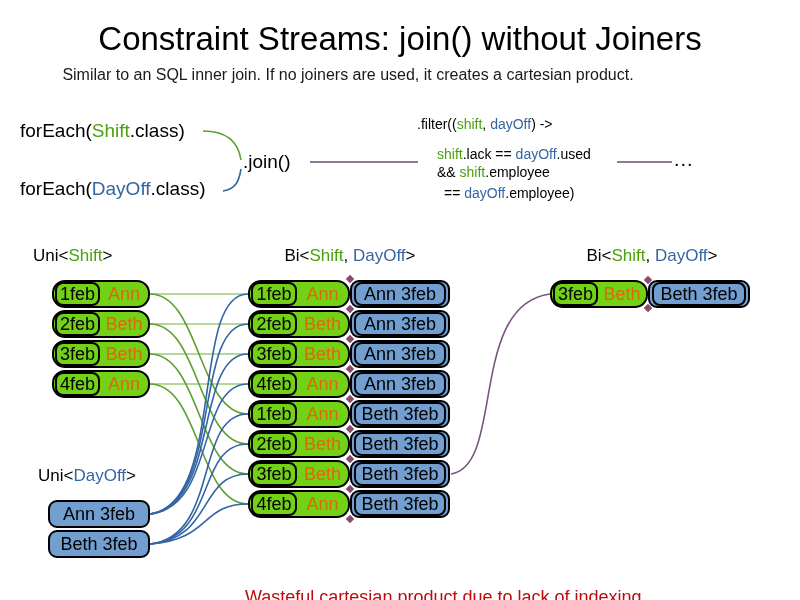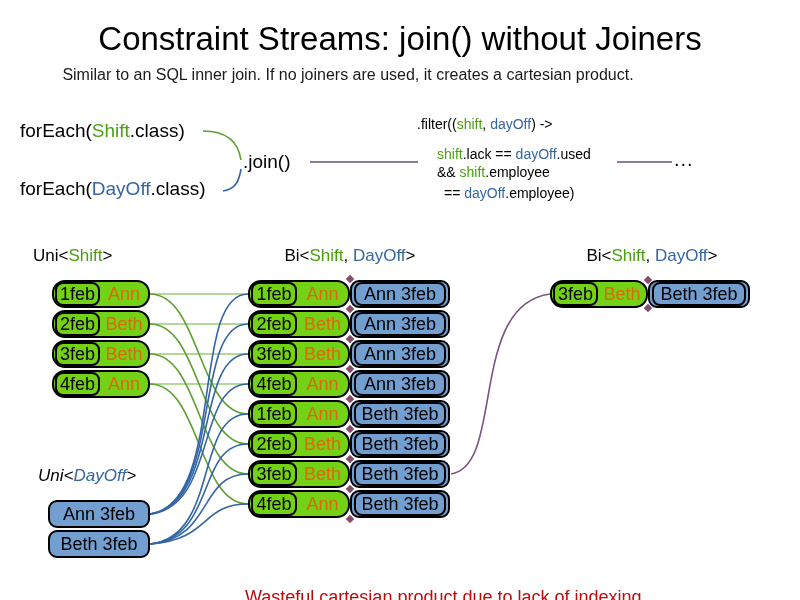--- a/index.html
+++ b/index.html
@@ -97,21 +97,21 @@
   <div class="abs code-sm" style="left:444px; top:185px;"><span>== </span><span class="tok-blue">dayOff</span><span>.employee</span><span class="big">)</span></div>
 
   <div class="abs ellipsis" style="left:674px; top:148px;">...</div>
 
   <div class="abs thead" style="left:33px; top:246px;"><span>Uni&lt;</span><span class="tok-green">Shift</span><span>&gt;</span></div>
 
   <div class="abs thead" style="left:248px; top:246px; width:204px; text-align:center;"><span>Bi&lt;</span><span class="tok-green">Shift</span><span>, </span><span class="tok-blue">DayOff</span><span>&gt;</span></div>
 
   <div class="abs thead" style="left:550px; top:246px; width:204px; text-align:center;"><span>Bi&lt;</span><span class="tok-green">Shift</span><span>, </span><span class="tok-blue">DayOff</span><span>&gt;</span></div>
 
-  <div class="abs thead" style="left:38px; top:466px;font-style:italic;"><span>Uni&lt;</span><span class="tok-blue">DayOff</span><span>&gt;</span></div>
+  <div class="abs thead" style="left:38px; top:466px;"><span>Uni&lt;</span><span class="tok-blue">DayOff</span><span>&gt;</span></div>
 
   <div class="abs vstack" style="left:52px; top:280px;">
     <div class="gbox uni-gbox">
         <div class="dcell uni-date">1feb</div>
         <div class="ncell">Ann</div>
       </div>
     <div class="gbox uni-gbox">
         <div class="dcell uni-date">2feb</div>
         <div class="ncell">Beth</div>
       </div>

